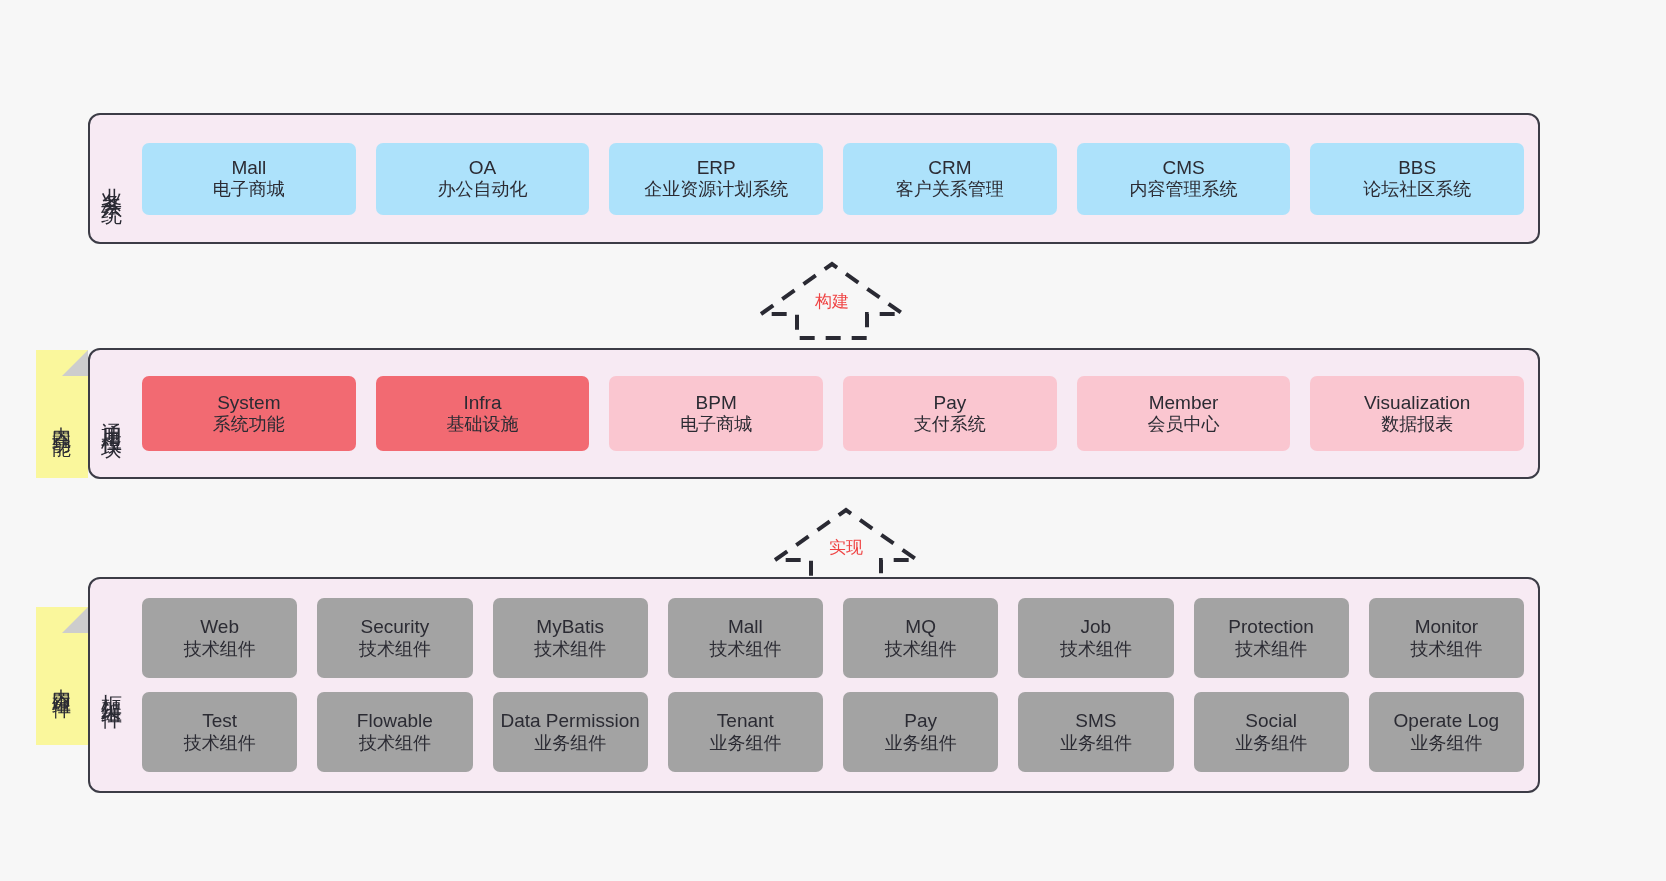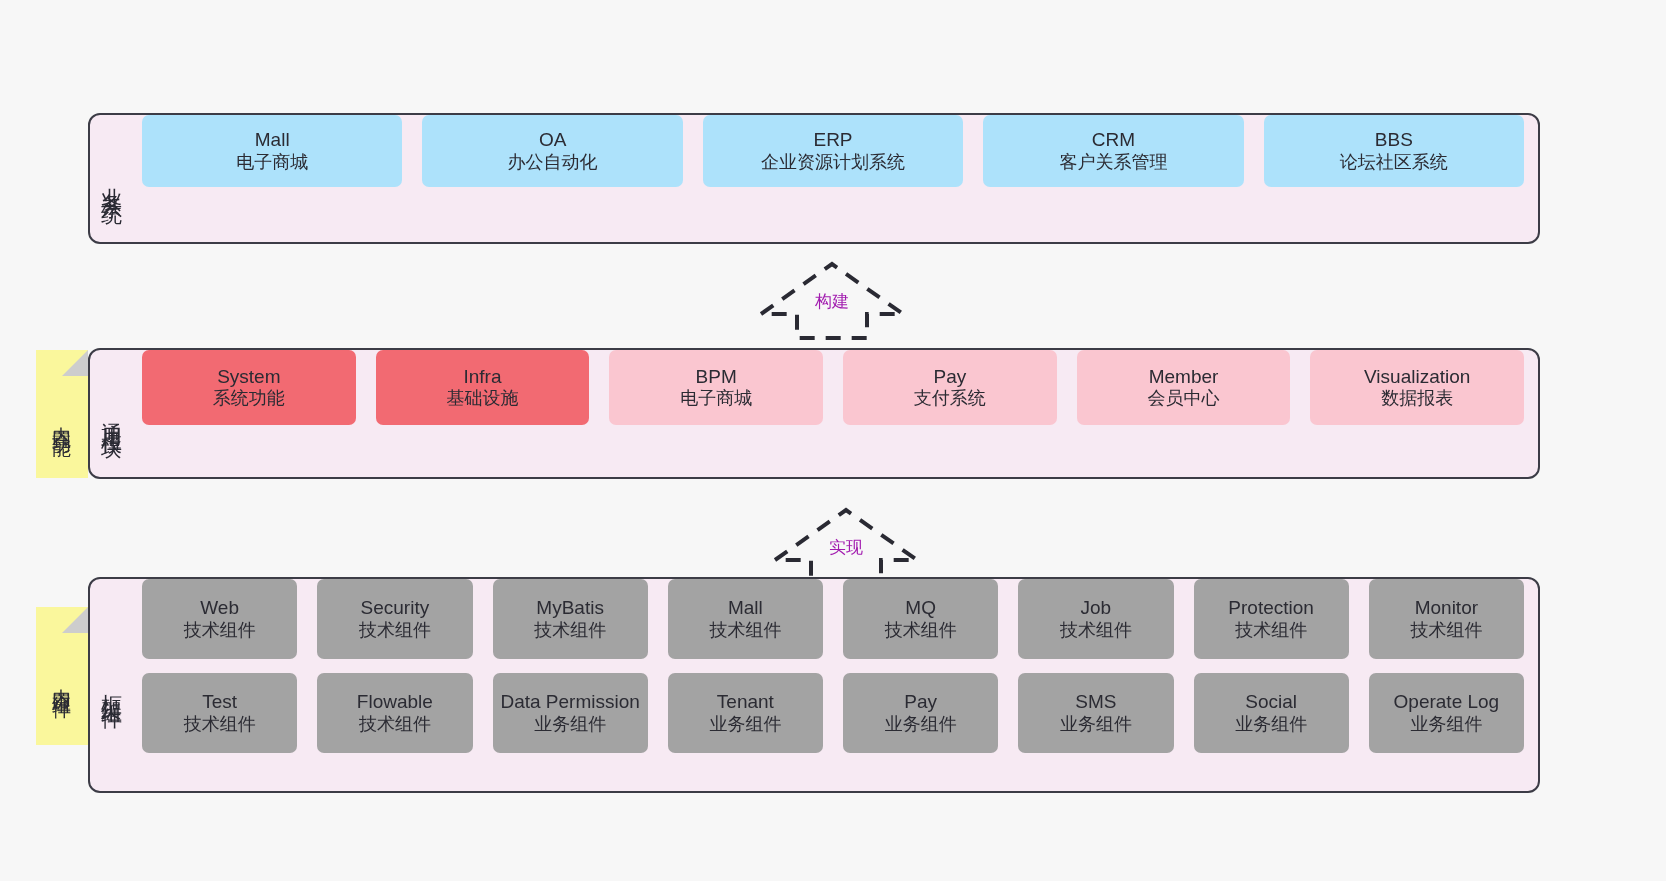--- a/index.html
+++ b/index.html
@@ -30,21 +30,21 @@
     color: #2a2a33;
     writing-mode: vertical-rl;
     letter-spacing: 5px;
     line-height: 1;
     padding-top: 4px;
   }
   .layer-body {
     flex: 1 1 auto;
     display: flex;
     flex-direction: column;
-    justify-content: flex-start;
+    justify-content: center;
     gap: 14px;
     padding: 0 14px 0 8px;
   }
   .row {
     display: flex;
     gap: 20px;
     align-items: stretch;
   }
   .box {
     flex: 1 1 0;
@@ -101,21 +101,21 @@
   }
   #note-common { left: 36px; top: 350px; width: 52px; height: 128px; }
   #note-frame  { left: 36px; top: 607px; width: 52px; height: 138px; }
 
   
   .arrow-wrap { position: absolute; }
   .arrow-wrap svg { display: block; overflow: visible; }
   .arrow-label {
     position: absolute;
     font-size: 17px;
-    color: #a21caf;
+    color: #ef4444;
     white-space: nowrap;
     left: 50%;
     transform: translateX(-50%);
   }
   #arrow-build { left: 757px; top: 258px; width: 150px; height: 84px; }
   #arrow-build .arrow-label { top: 32px; }
   #arrow-impl  { left: 771px; top: 504px; width: 150px; height: 84px; }
   #arrow-impl  .arrow-label { top: 32px; }
 </style>
 </head>
@@ -137,20 +137,24 @@
         </div>
         <div class="box c-blue">
           <div class="ttl">ERP</div>
           <div class="sub">企业资源计划系统</div>
         </div>
         <div class="box c-blue">
           <div class="ttl">CRM</div>
           <div class="sub">客户关系管理</div>
         </div>
         <div class="box c-blue">
+          <div class="ttl">CMS</div>
+          <div class="sub">内容管理系统</div>
+        </div>
+        <div class="box c-blue">
           <div class="ttl">BBS</div>
           <div class="sub">论坛社区系统</div>
         </div>
       </div>
     </div>
   </div>
 
   <div class="arrow-wrap" id="arrow-build">
     <svg width="150" height="84" viewBox="0 0 150 84">
       <path d="M 4 56 L 75 6 L 146 56 L 110 56 L 110 80 L 40 80 L 40 56 Z" fill="none" stroke="#2a2a33" stroke-width="4" stroke-dasharray="15 11" stroke-linejoin="miter"></path>

